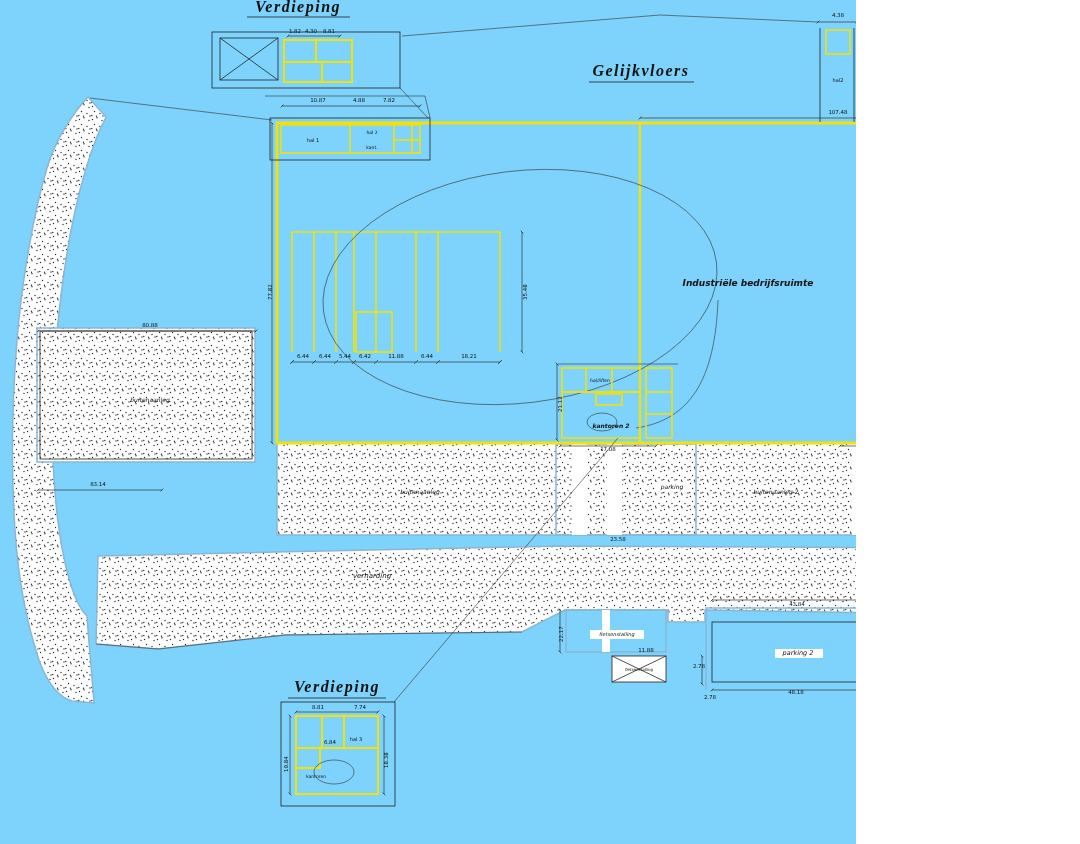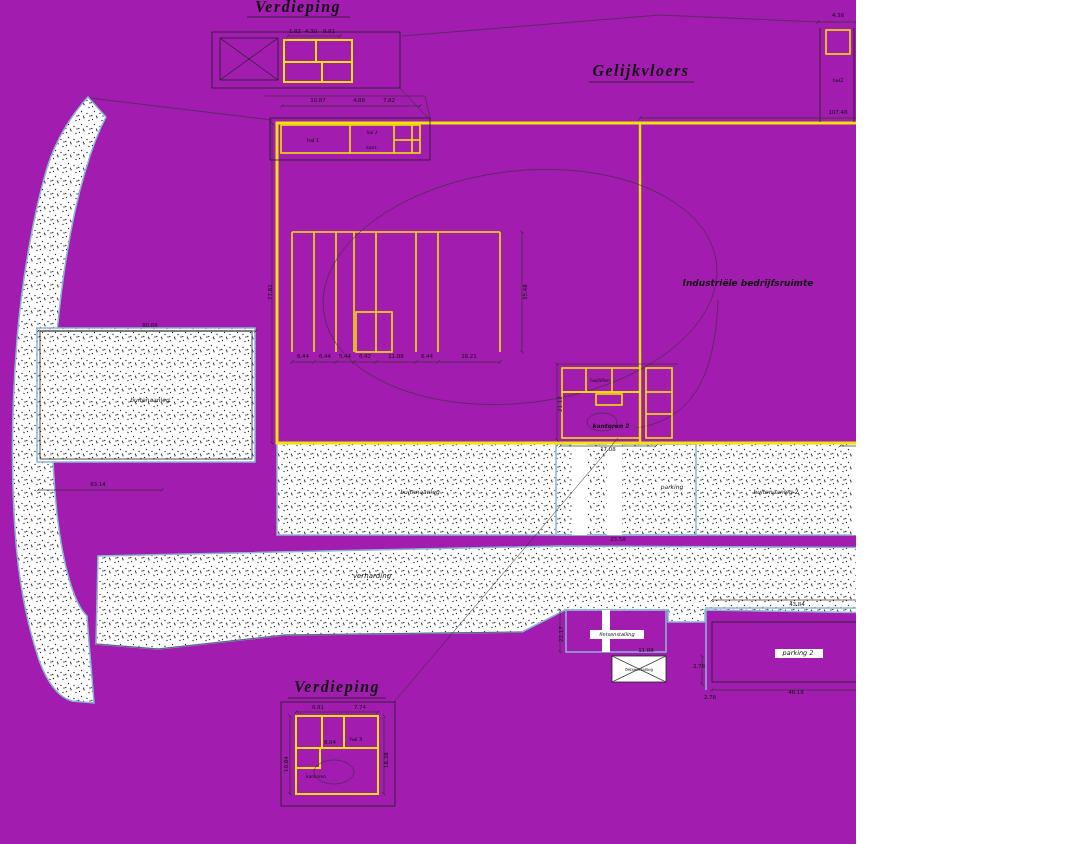--- a/index.html
+++ b/index.html
@@ -1,16 +1,16 @@
 <!DOCTYPE html>
 <html style="--wall: #f0e20a; --boundary: #8ab6d6;"><head>
 <meta charset="utf-8">
 <style>
   html,body{margin:0;padding:0;background:#fff;}
-  .canvas{position:relative;width:856px;height:844px;background:#a21caf;overflow:hidden;
+  .canvas{position:relative;width:856px;height:844px;background:#7dd3fc;overflow:hidden;
           font-family:"DejaVu Sans",sans-serif;}
   svg{position:absolute;left:0;top:0;}
   
   .yw{stroke:var(--wall,#f0e20a);fill:none;}
   .w3{stroke-width:3px;} .w25{stroke-width:2.4px;} .w2{stroke-width:2px;} .w16{stroke-width:1.6px;}
   .blk{stroke:#222;fill:none;stroke-width:.8px;}
   .thin{stroke:#333;fill:none;stroke-width:.6px;}
   .dimline{stroke:#333;fill:none;stroke-width:.7px;}
   .blue{stroke:var(--boundary,#8ab6d6);fill:none;stroke-width:1.5px;}
   .stip{fill:url(#stip);}

